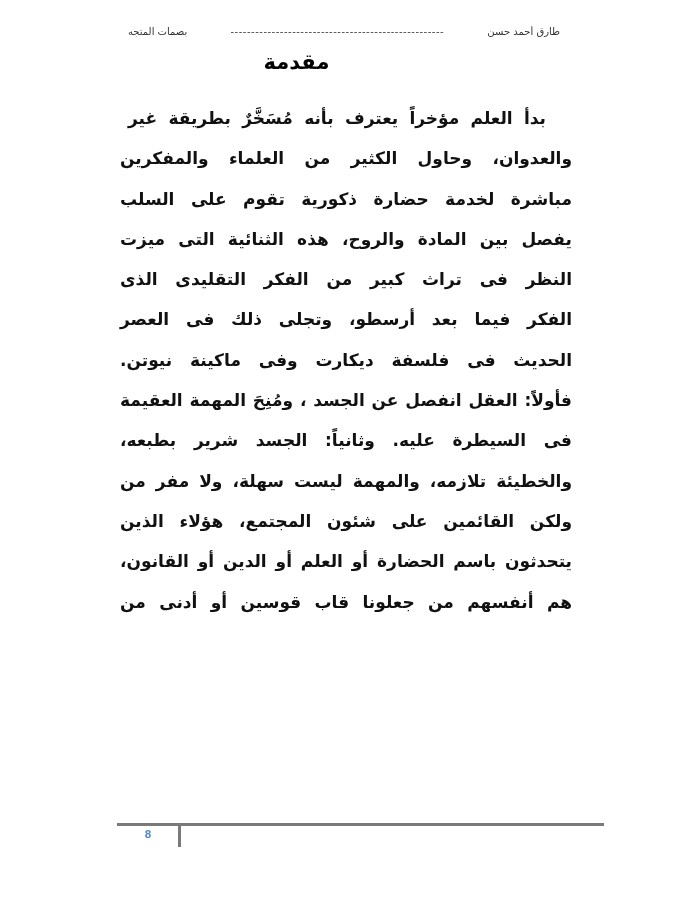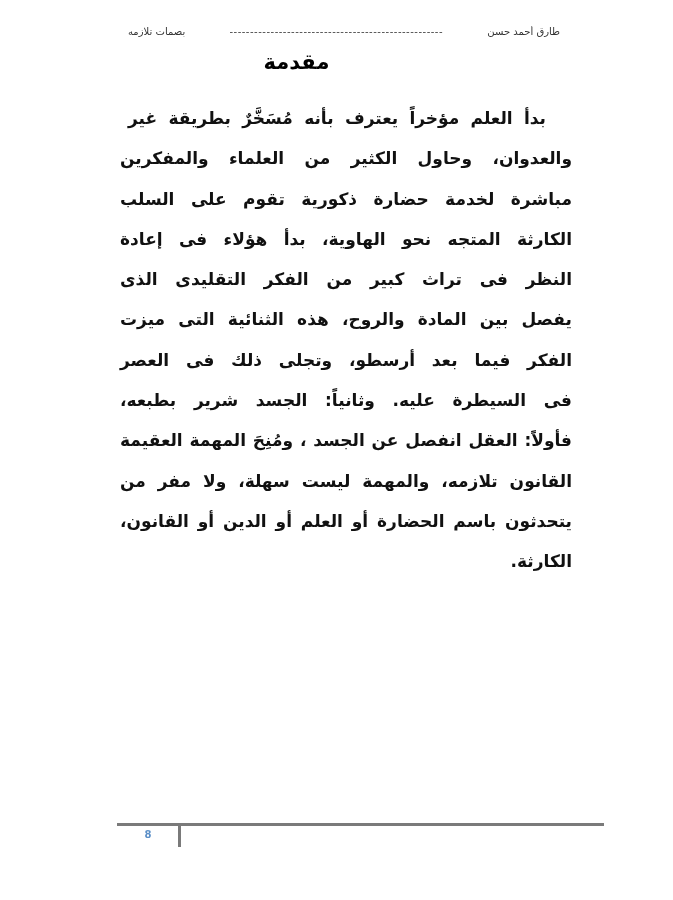--- a/index.html
+++ b/index.html
@@ -112,37 +112,38 @@
     }
   </style>
 </head>
 <body>
 
 <div class="page">
 
   <div class="running-header">
     <span>طارق أحمد حسن</span>
     <span class="dashes">----------------------------------------------------</span>
-    <span>بصمات تلازمه</span>
+    <span>بصمات المتجه</span>
   </div>
 
   <div class="chapter-title">مقدمة</div>
 
   <div class="body-text">
     <div class="line first">بدأ العلم مؤخراً يعترف بأنه مُسَخَّرٌ بطريقة غير</div>
     <div class="line">والعدوان، وحاول الكثير من العلماء والمفكرين</div>
     <div class="line">مباشرة لخدمة حضارة ذكورية تقوم على السلب</div>
-    <div class="line">الكارثة المتجه نحو الهاوية، بدأ هؤلاء فى إعادة</div>
+    <div class="line">يفصل بين المادة والروح، هذه الثنائية التى ميزت</div>
     <div class="line">النظر فى تراث كبير من الفكر التقليدى الذى</div>
-    <div class="line">يفصل بين المادة والروح، هذه الثنائية التى ميزت</div>
     <div class="line">الفكر  فيما بعد أرسطو، وتجلى ذلك فى العصر</div>
+    <div class="line">الحديث فى فلسفة ديكارت وفى ماكينة نيوتن.</div>
+    <div class="line">فأولاً: العقل انفصل عن الجسد ، ومُنِحَ المهمة العقيمة</div>
     <div class="line">فى السيطرة عليه. وثانياً: الجسد شرير بطبعه،</div>
-    <div class="line">فأولاً: العقل انفصل عن الجسد ، ومُنِحَ المهمة العقيمة</div>
-    <div class="line">القانون تلازمه، والمهمة ليست سهلة، ولا مفر من</div>
+    <div class="line">والخطيئة تلازمه، والمهمة ليست سهلة، ولا مفر من</div>
+    <div class="line">ولكن القائمين على شئون المجتمع، هؤلاء الذين</div>
     <div class="line">يتحدثون باسم الحضارة أو العلم أو الدين أو القانون،</div>
-    <div class="line last">الكارثة.</div>
+    <div class="line">هم أنفسهم من جعلونا قاب قوسين أو أدنى من</div>
   </div>
 
   <div class="footer-rule" style="background: rgb(122, 122, 122);"></div>
   <div class="footer-tick" style="background: rgb(122, 122, 122);"></div>
   <div class="page-number" style="color: rgb(91, 143, 199);">8</div>
 
 </div>
 
 </body></html>

